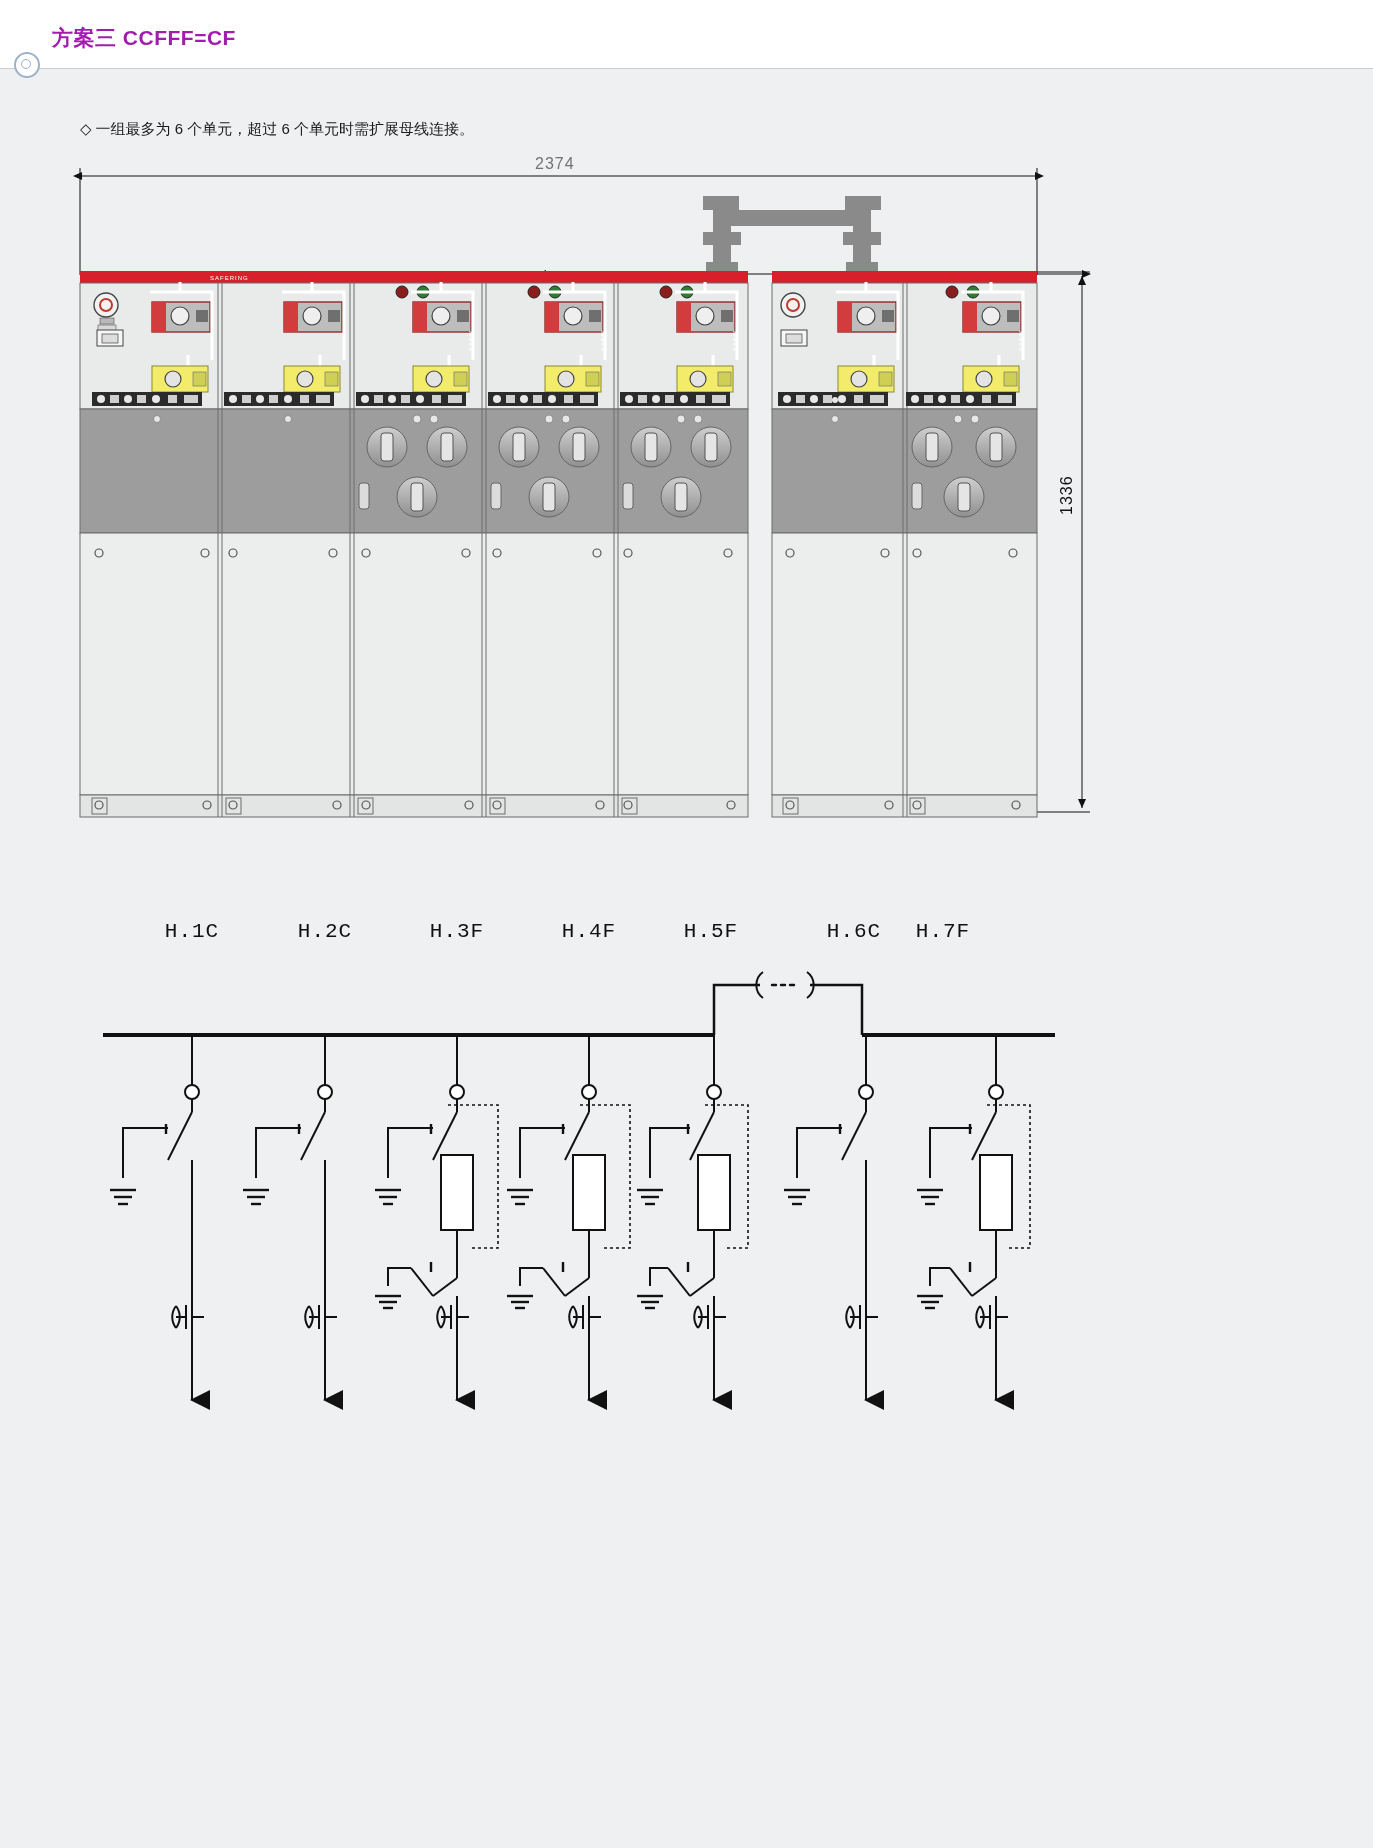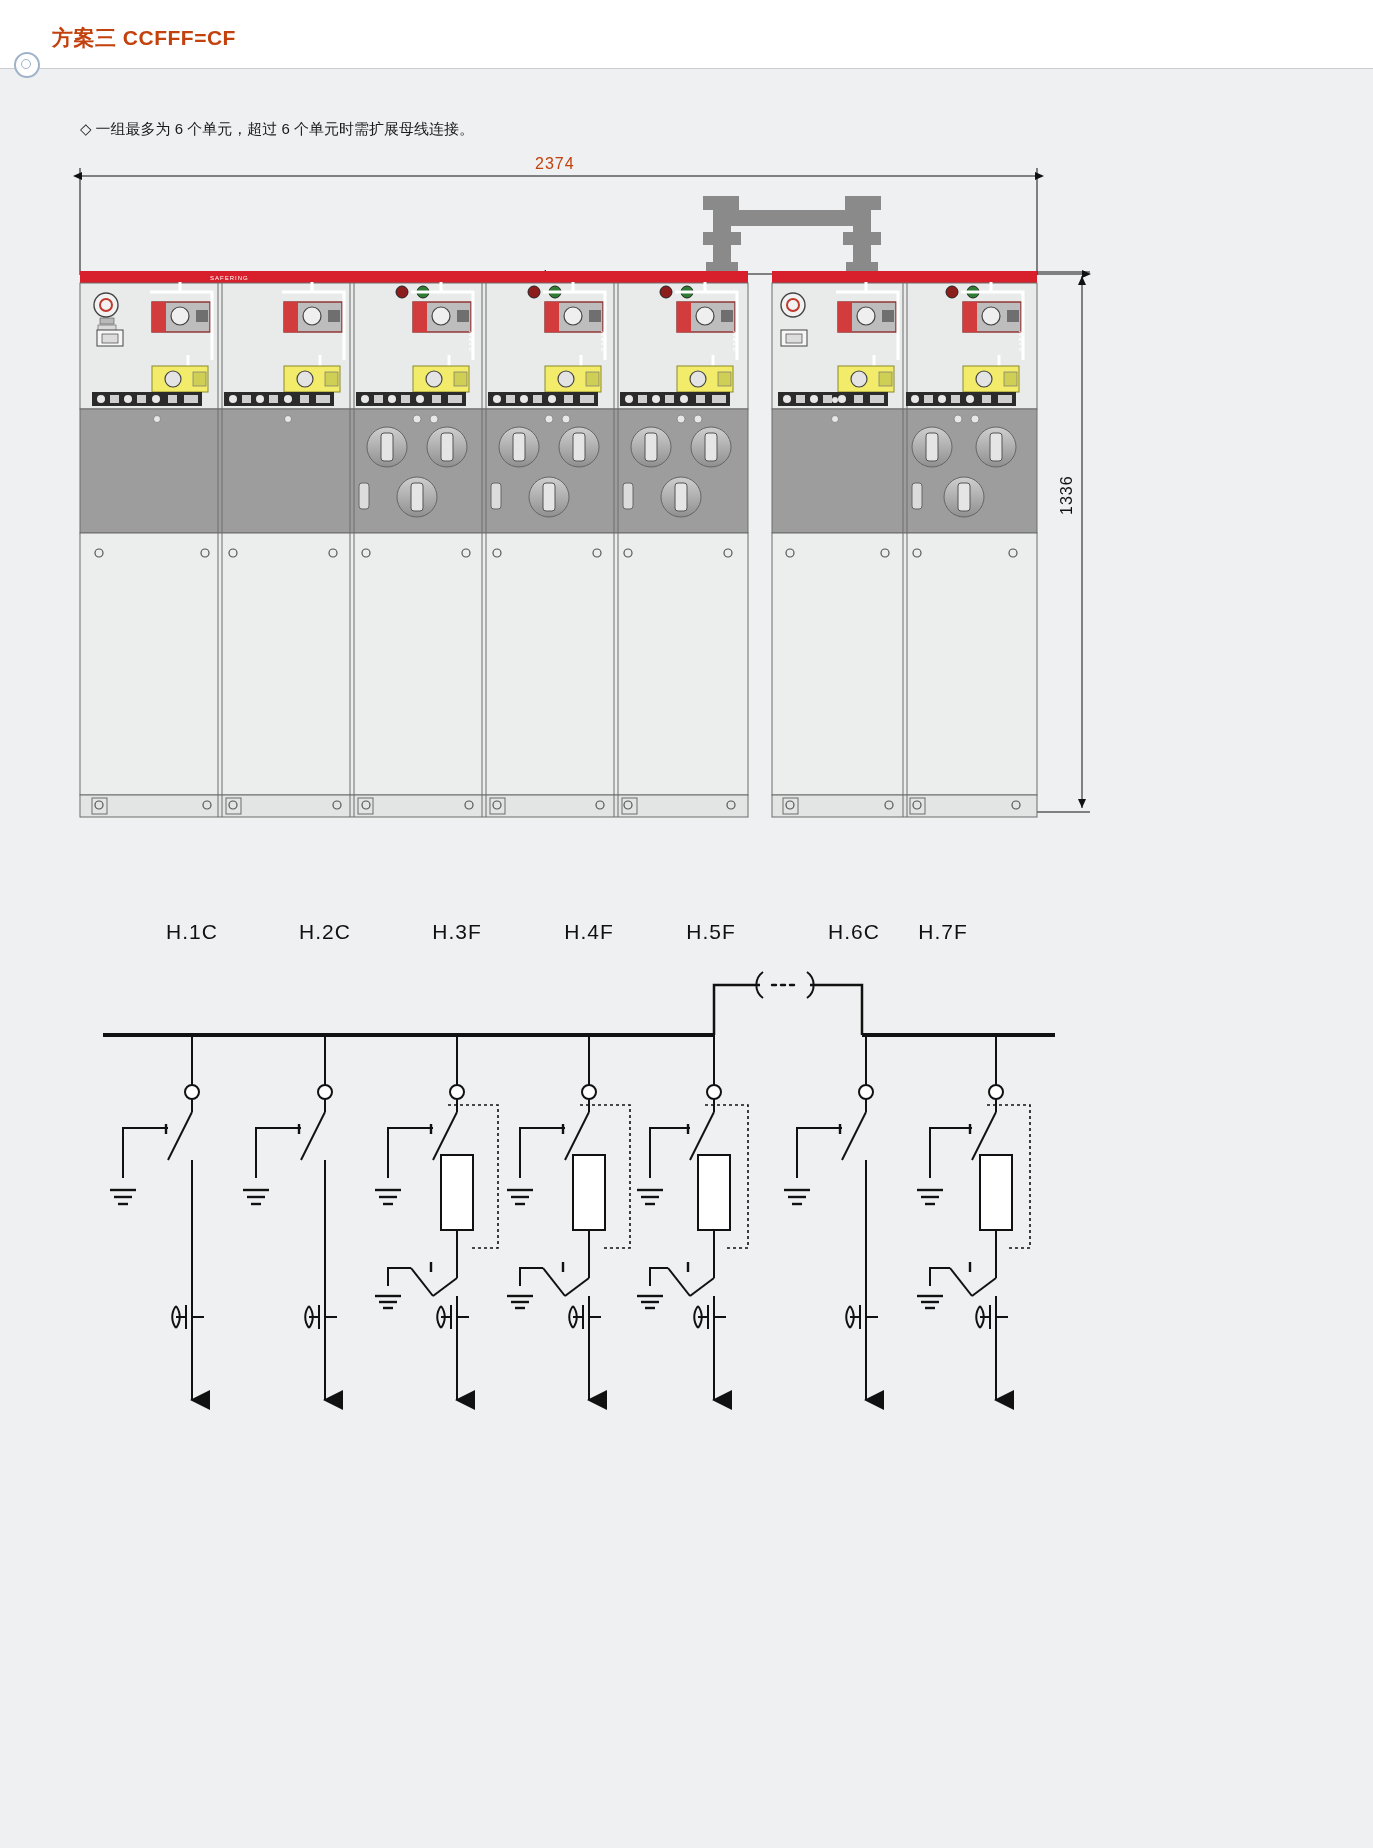--- a/index.html
+++ b/index.html
@@ -26,21 +26,21 @@
     width: 1373px;
     height: 68px;
     background: #ffffff;
     border-bottom: 1px solid #c9ced2;
   }
   .header-title {
     position: absolute;
     left: 52px; top: 24px;
     font-size: 21px;
     font-weight: bold;
-    color: #c2410c;
+    color: #a21caf;
     letter-spacing: .5px;
     white-space: nowrap;
   }
   .header-ring {
     position: absolute;
     left: 14px; top: 52px;
     width: 22px; height: 22px;
     border: 2px solid #9fb3c8;
     border-radius: 50%;
     background: #fff;
@@ -64,21 +64,21 @@
   }
   .note .diamond {
     display: inline-block;
     margin-right: 4px;
   }
   
   .dim-top-label {
     position: absolute;
     left: 535px; top: 155px;
     font-size: 16px;
-    color: #c2410c;
+    color: #737373;
     letter-spacing: 1px;
   }
   .dim-right-label {
     position: absolute;
     left: 1058px; top: 515px;
     font-size: 16px;
     color: #111;
     letter-spacing: 1px;
     transform: rotate(-90deg);
     transform-origin: left top;
@@ -92,20 +92,21 @@
     width: 1373px;
     height: 34px;
   }
   .bay-label {
     position: absolute;
     font-size: 21px;
     color: #111;
     letter-spacing: 1px;
     text-align: center;
     width: 120px;
+    font-family: Liberation Mono, monospace;
   }
 </style>
 </head>
 <body>
 
 <div class="page">
 
   <div class="header-band">
     <div class="header-title">方案三 CCFFF=CF</div>
   </div>

